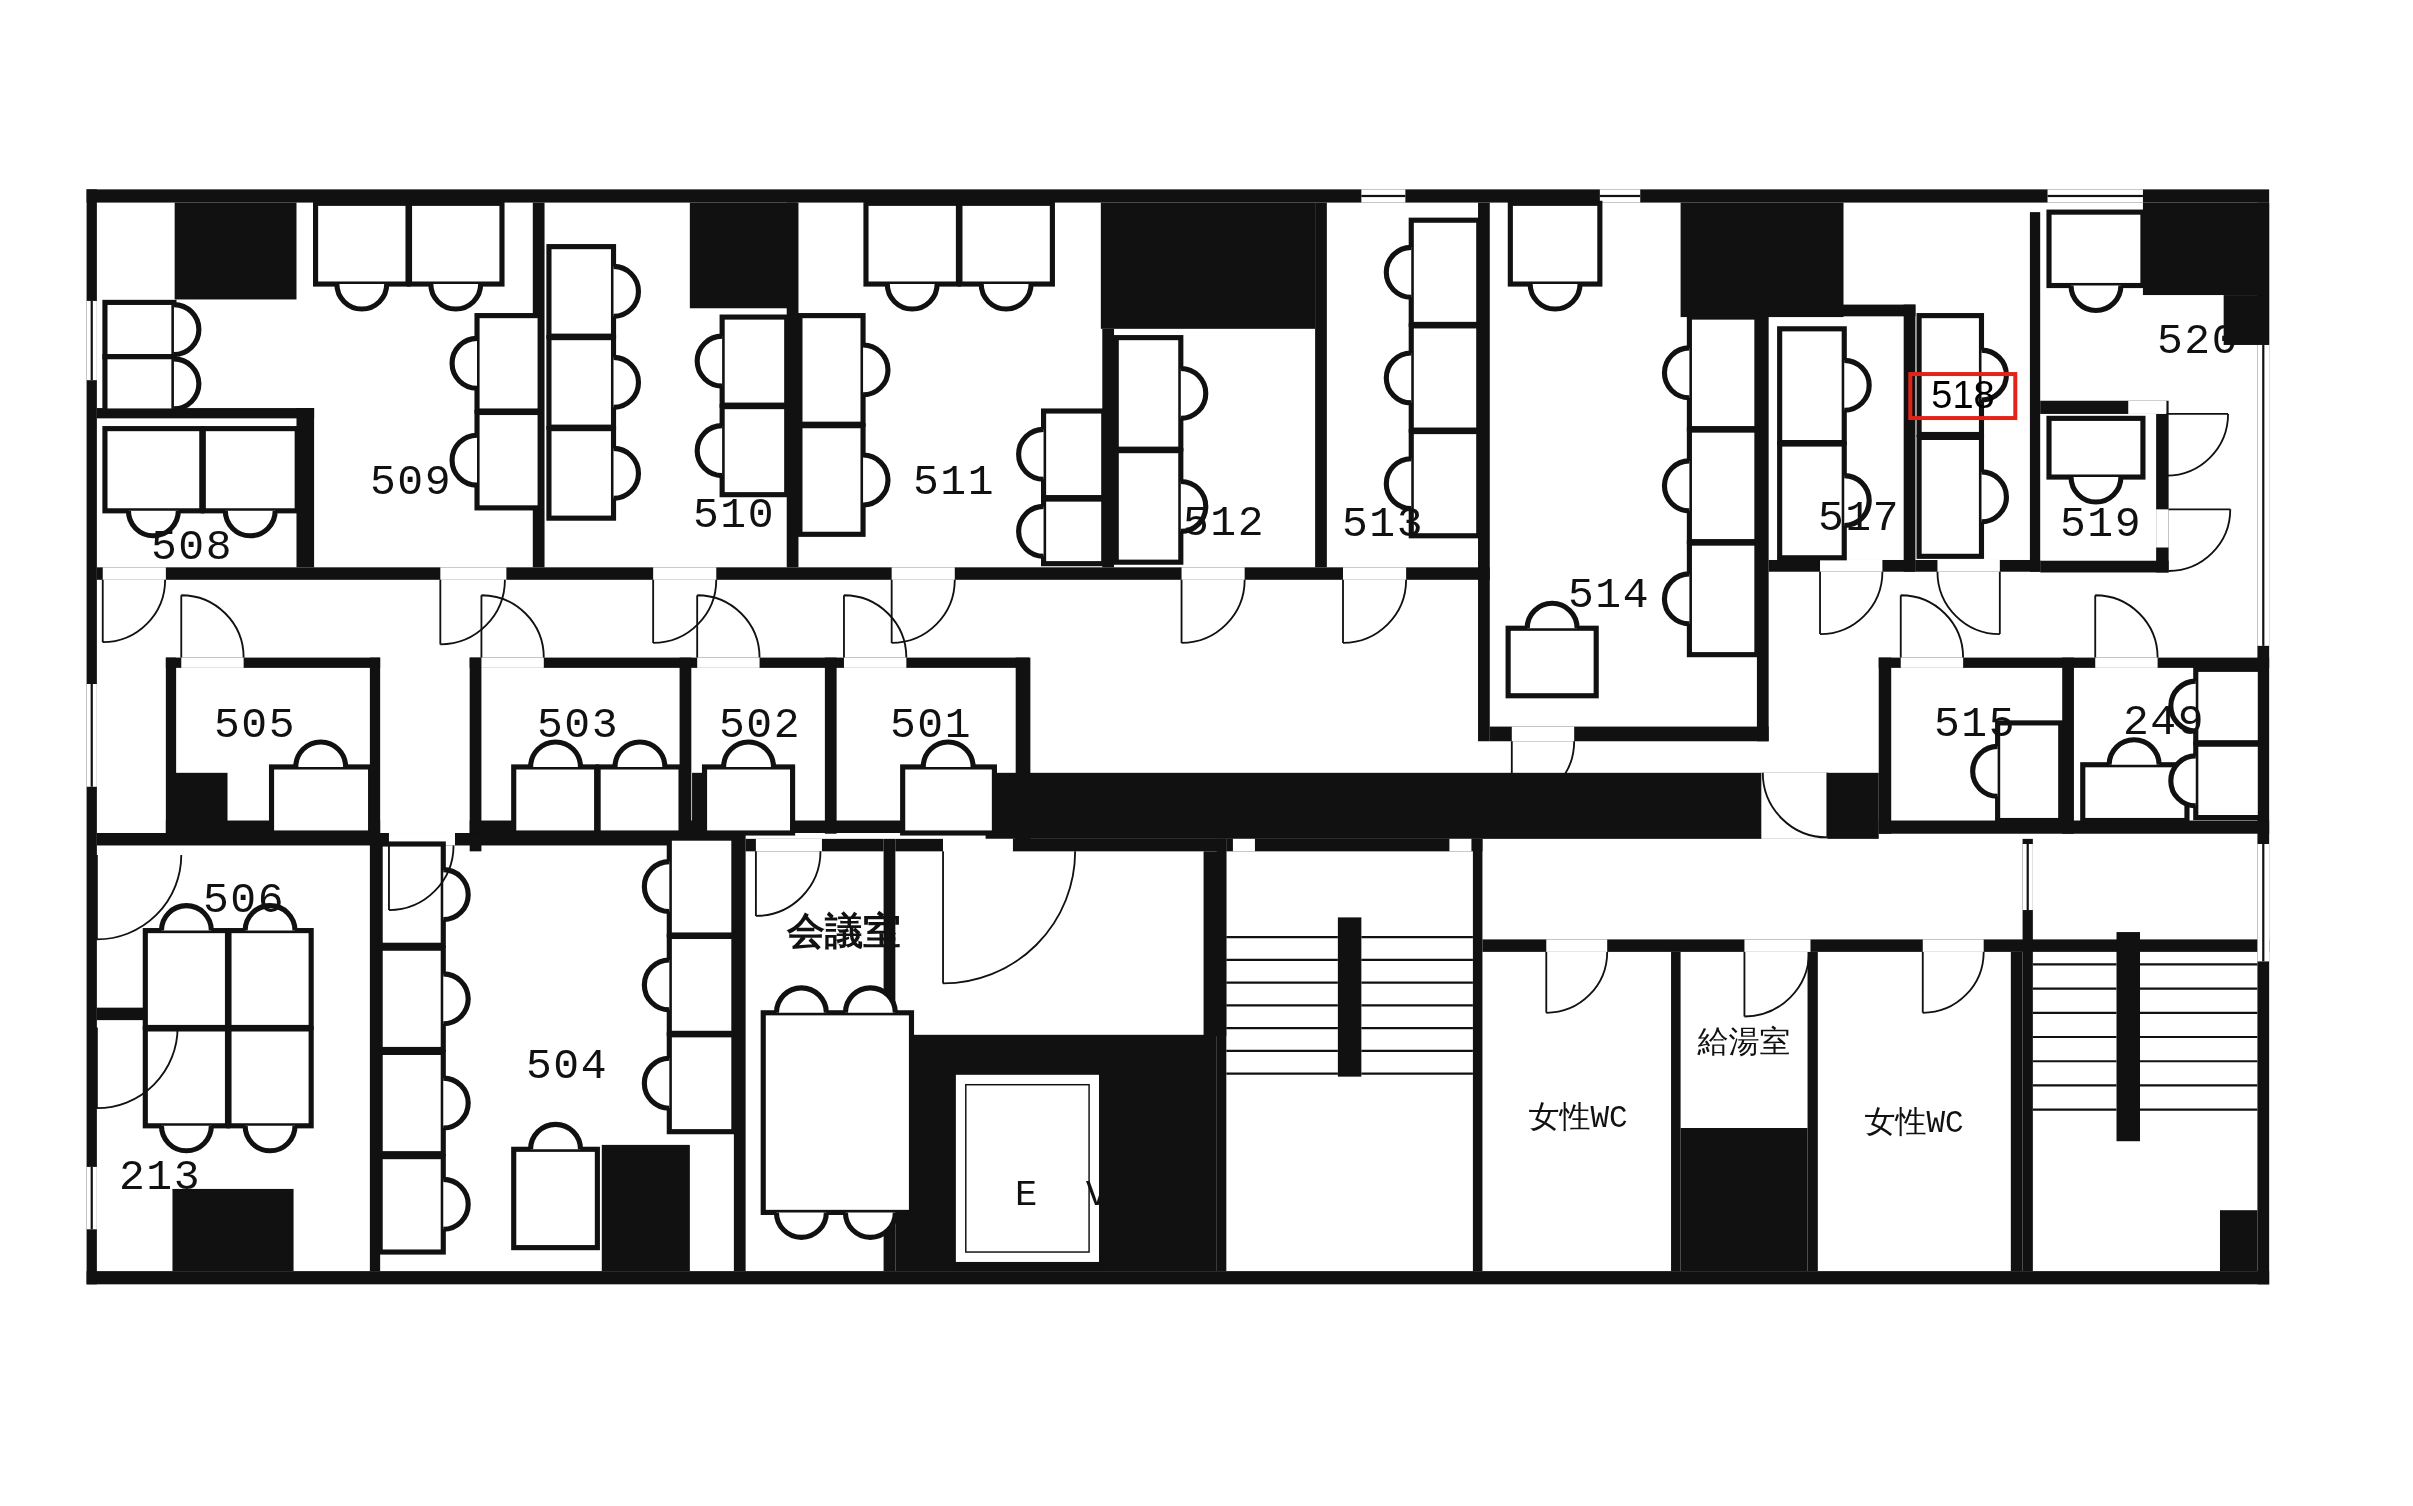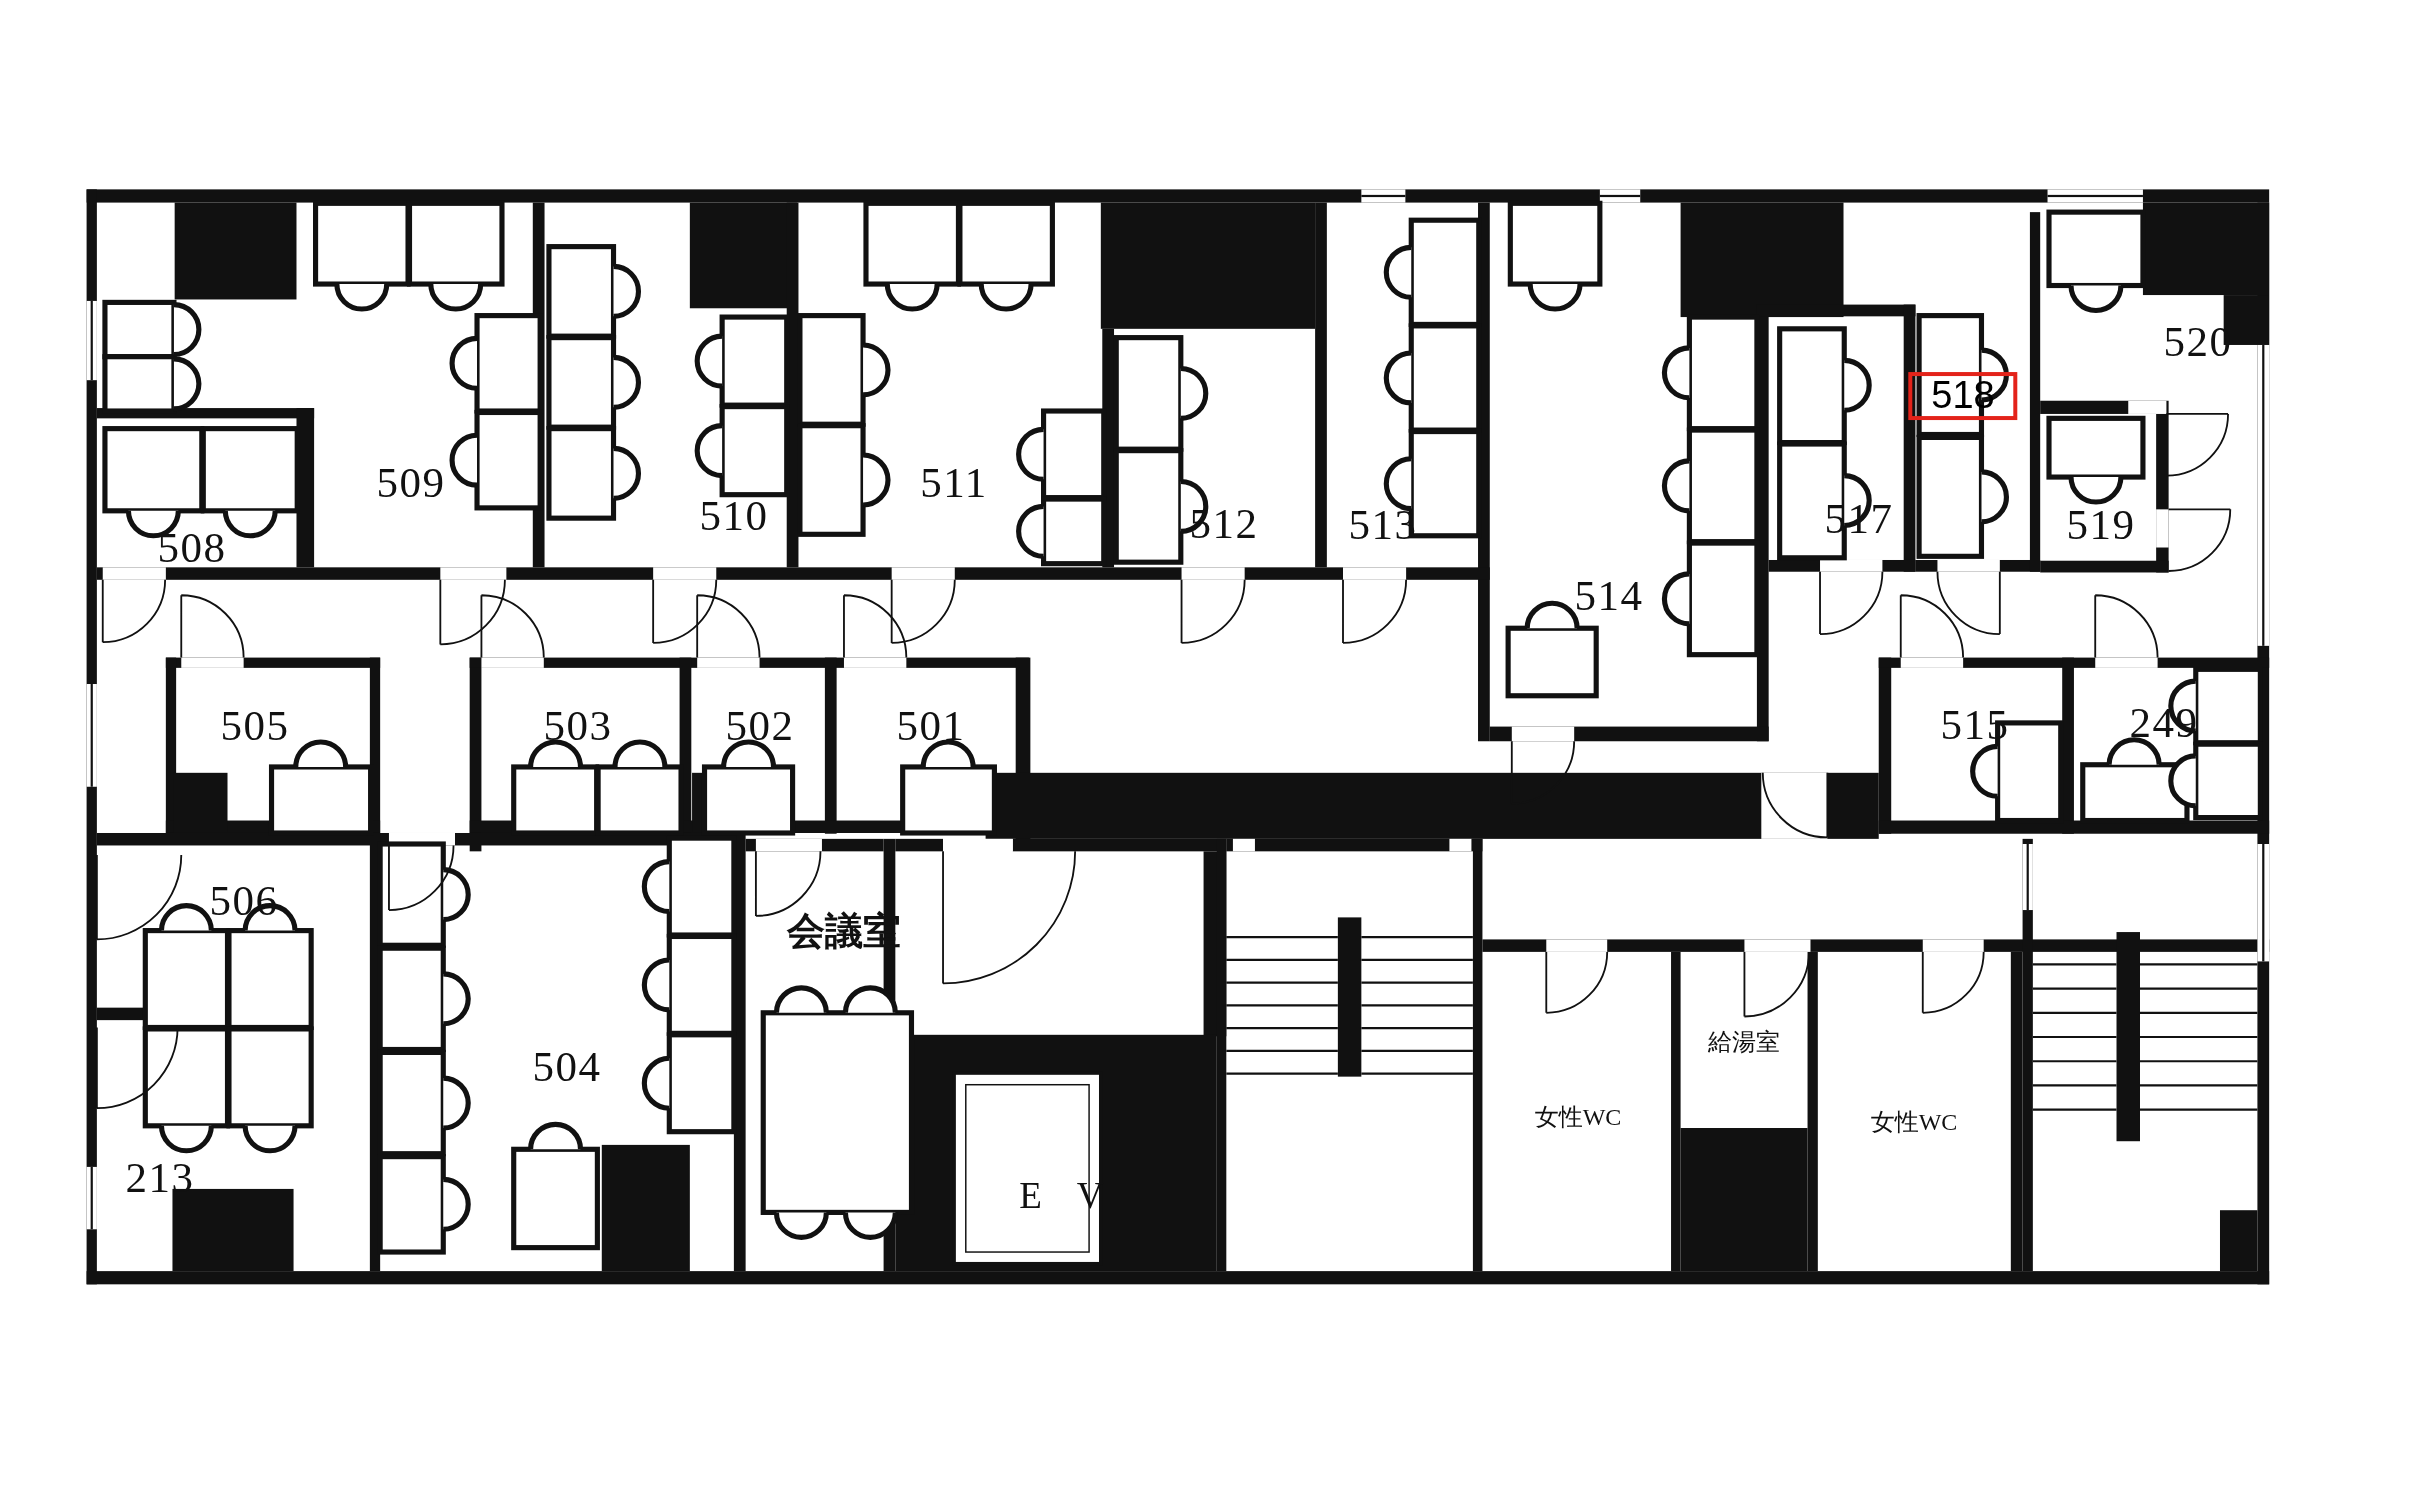--- a/index.html
+++ b/index.html
@@ -1,22 +1,22 @@
 <!DOCTYPE html>
 <html style="font-size:11.7px"><head>
 <meta charset="utf-8">
 <style>
   html,body{margin:0;padding:0;background:#fff;}
   #plan{position:relative;width:2413px;height:1506px;background:#fff;overflow:hidden;
         font-family:"Liberation Sans", sans-serif;}
   #plan svg{position:absolute;left:0;top:0;}
   .lbl{position:absolute;transform:translate(-50%,-50%);color:#111;white-space:nowrap;
-       font-family:Liberation Serif, serif;}
+       font-family:Liberation Mono, monospace;}
   .num{font-size:43px;font-weight:400;letter-spacing:1.5px;}
-  .jp{font-size:24px;font-weight:400;}
+  .jp{font-size:31px;font-weight:400;}
   .jpb{font-size:38px;font-weight:700;}
   .ev{font-size:37px;font-weight:400;letter-spacing:13.2px;margin-left:34px;}
   .hl{position:absolute;transform:translate(-50%,-50%);border:4.4px solid #e3231a;
       padding:0 19px;font-size:38px;font-weight:400;color:#000000;line-height:1.05;
       font-family:"Liberation Sans", sans-serif;background:transparent;}
 </style>
 </head>
 <body>
 
 <div id="plan">

